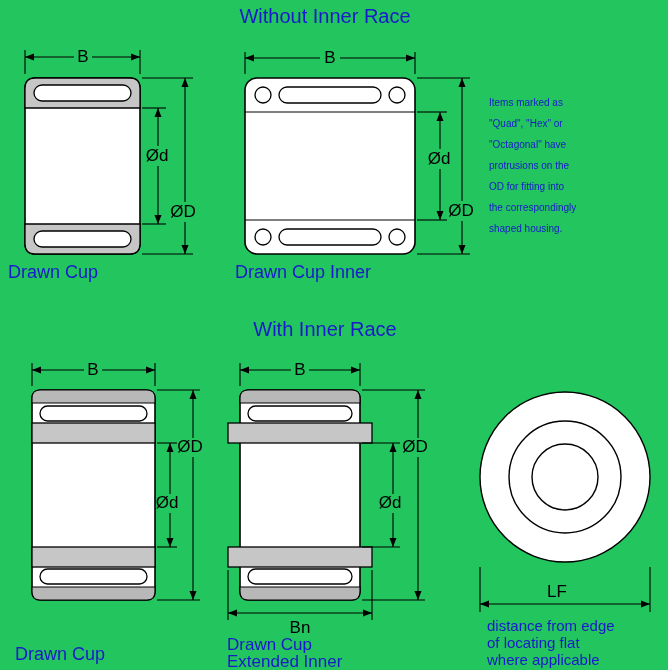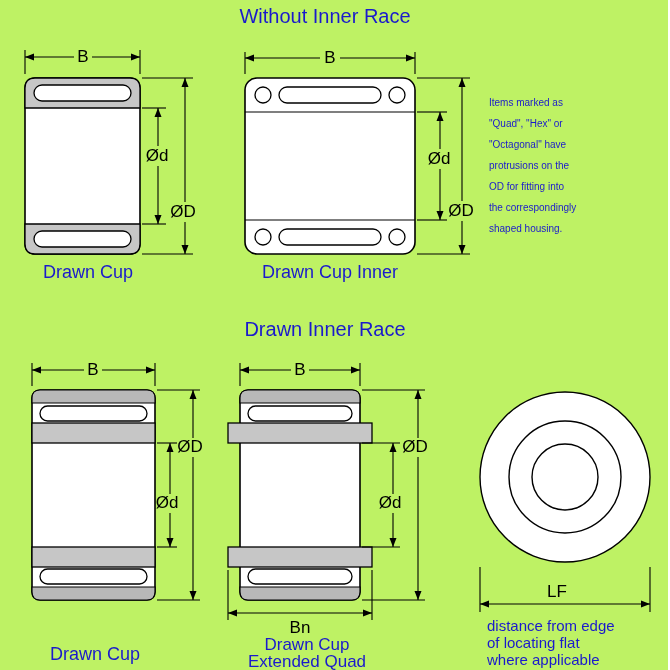--- a/index.html
+++ b/index.html
@@ -1,35 +1,34 @@
 <!DOCTYPE html>
 <html><head>
 <meta charset="utf-8">
 <style>
   * { box-sizing: border-box; }
   html, body { margin: 0; padding: 0; background: #ffffff; }
   .canvas {
     position: relative;
     width: 668px;
     height: 670px;
-    background: #bef264;
+    background: #22c55e;
     overflow: hidden;
     font-family: "Liberation Sans", sans-serif;
   }
   .title {
     position: absolute;
     text-align: center;
     font-size: 20px;
     color: #1a1acc;
   }
   .t1 { left: 90px; top: 5px;  width: 470px; }
   .t2 { left: 90px; top: 318px; width: 470px; }
   .caption {
     position: absolute;
-    text-align: center;
     font-size: 18px;
     color: #1a1acc;
   }
   .c1 { left: 8px;   top: 262px; width: 160px; }
   .c2 { left: 235px; top: 262px; width: 190px; }
   .c3 { left: 15px;  top: 644px; width: 160px; }
   .c4 { left: 227px; top: 636px; width: 160px; font-size: 17px; line-height: 17px; }
   .note {
     position: absolute;
     left: 489px; top: 92px; width: 180px;
@@ -53,36 +52,36 @@
     fill: #000;
     text-anchor: middle;
   }
 </style>
 </head>
 <body>
 
 <div class="canvas">
 
   <div class="title t1">Without Inner Race</div>
-  <div class="title t2">Drawn Inner Race</div>
+  <div class="title t2">With Inner Race</div>
 
   <div class="note">Items marked as
 "Quad", "Hex" or
 "Octagonal" have
 protrusions on the
 OD for fitting into
 the correspondingly
 shaped housing.</div>
 
   <div class="caption c1">Drawn Cup</div>
   <div class="caption c2">Drawn Cup Inner</div>
   <div class="caption c3">Drawn Cup</div>
   <div class="caption c4">
     <div>Drawn Cup</div>
-    <div>Extended Quad</div>
+    <div>Extended Inner</div>
   </div>
 
   <div class="footnote">distance from edge
 of locating flat
 where applicable</div>
 
   <svg class="draw" width="670" height="670" viewBox="0 0 670 670">
 
     <g>
       <rect x="25" y="78" width="115" height="176" rx="10" fill="#ffffff" stroke="#000" stroke-width="1.6"></rect>

